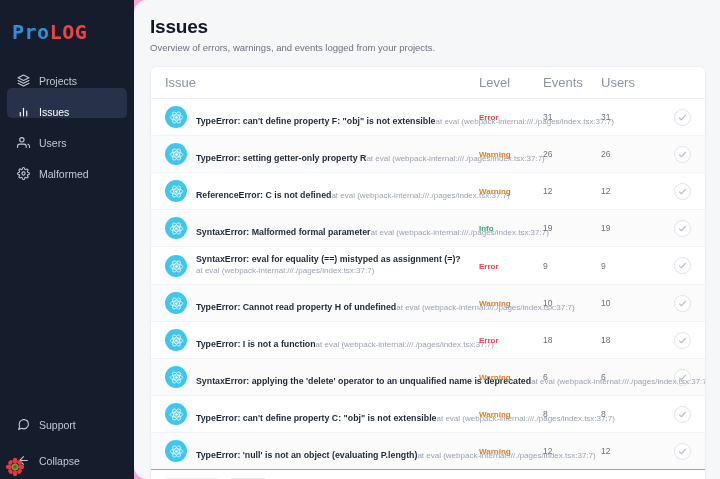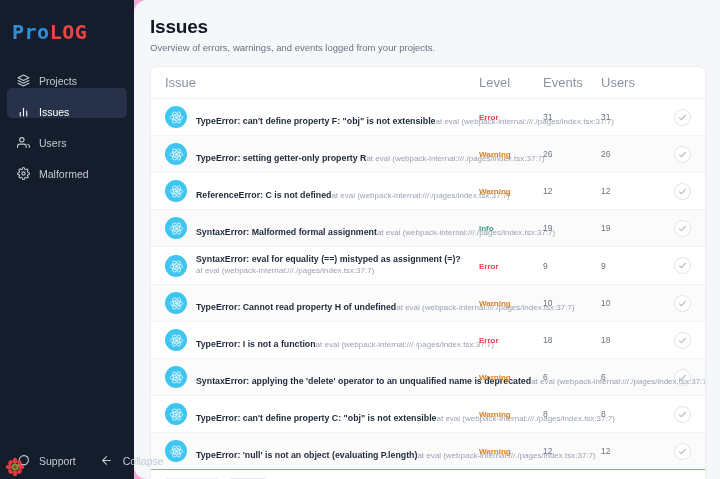--- a/index.html
+++ b/index.html
@@ -44,21 +44,21 @@
     color: #c2c9d6;
     font-size: 10.5px;
   }
   .nav-item.active { background: #27324a; color: #ffffff; }
   .nav-item .ico { width: 14px; height: 14px; display: flex; align-items: center; justify-content: center; flex: 0 0 14px; }
   .nav-item .ico svg { width: 13px; height: 13px; display: block; }
 
   .sidebar-bottom {
     margin-top: auto;
     padding: 0 23px 12px 7px;
-    display: flex; flex-direction: row; gap: 6px;
+    display: flex; flex-direction: column; gap: 6px;
   }
 
   .cursor {
     position: absolute;
     left: 4px; bottom: 2px;
     width: 22px; height: 20px;
   }
 
   
   .main {
@@ -338,21 +338,21 @@
               <td class="c-issue">
                 <div class="issue-cell">
                   <span class="react-badge">
                     <svg viewBox="0 0 24 24" fill="none" stroke="#ffffff" stroke-width="1.1">
                       <circle cx="12" cy="12" r="2.1" fill="#ffffff" stroke="none"></circle>
                       <ellipse cx="12" cy="12" rx="10" ry="4.2"></ellipse>
                       <ellipse cx="12" cy="12" rx="10" ry="4.2" transform="rotate(60 12 12)"></ellipse>
                       <ellipse cx="12" cy="12" rx="10" ry="4.2" transform="rotate(120 12 12)"></ellipse>
                     </svg>
                   </span>
-                  <span class="issue-text"><span class="issue-title">SyntaxError: Malformed formal assignment</span><span class="issue-loc">at eval (webpack-internal:///./pages/index.tsx:37:7)</span></span>
+                  <span class="issue-text"><span class="issue-title">SyntaxError: Malformed formal parameter</span><span class="issue-loc">at eval (webpack-internal:///./pages/index.tsx:37:7)</span></span>
                 </div>
               </td>
               <td><span class="level Info">Info</span></td>
               <td><span class="num">19</span></td>
               <td><span class="num">19</span></td>
               <td>
                 <span class="resolve-btn">
                   <svg viewBox="0 0 24 24" fill="none" stroke="#b9bfc9" stroke-width="3" stroke-linecap="round" stroke-linejoin="round">
                     <polyline points="4 13 9 18 20 6"></polyline>
                   </svg>

